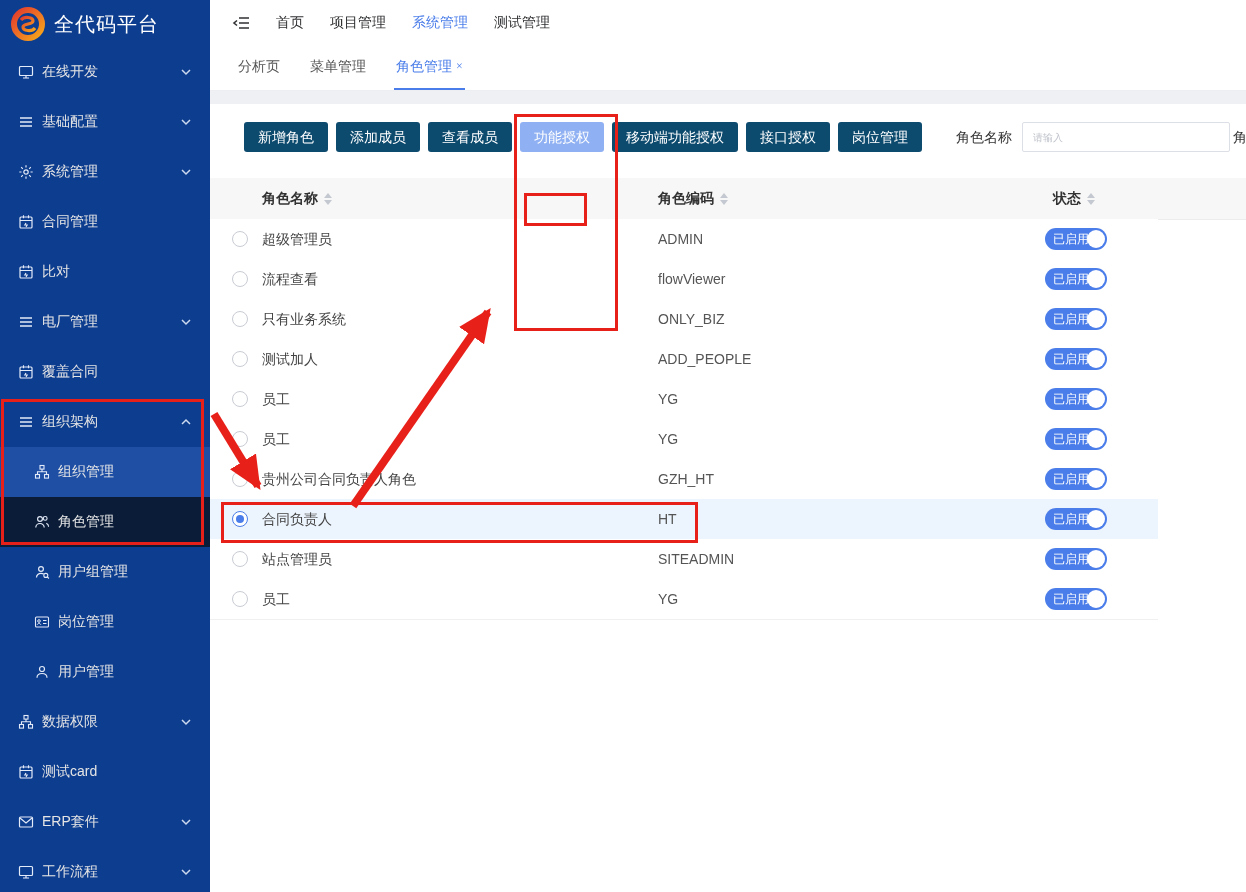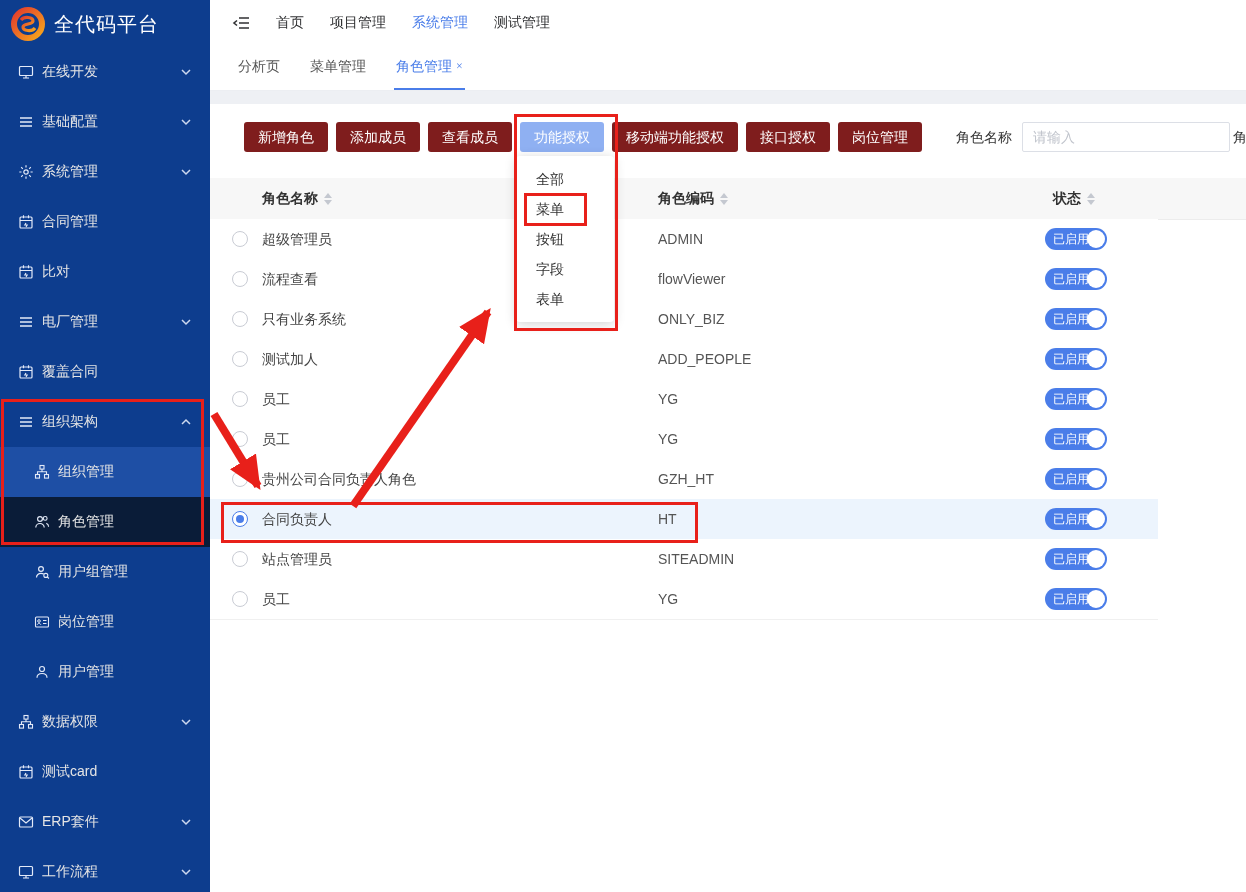--- a/index.html
+++ b/index.html
@@ -34,29 +34,29 @@
           border-bottom:1px solid #eceef2;display:flex;align-items:stretch;z-index:5;}
   .tab{display:flex;align-items:center;margin-left:26px;padding:0 2px;color:#555;cursor:pointer;
        border-bottom:2px solid transparent;font-family:Liberation Serif, serif;}
   .tab.act{color:#4a7de9;border-bottom-color:#4a7de9;}
   .tab .tclose{margin-left:4px;font-size:12px;color:#4a7de9;}
 
   
   .content-bg{position:absolute;left:210px;top:90px;width:1036px;height:14px;background:#eef0f4;z-index:1;}
   .card{position:absolute;left:210px;top:104px;width:1036px;height:788px;background:#fff;z-index:2;}
 
-  .btn{position:relative;height:30px;line-height:30px;padding:0 14px;background:#7f1d1d;color:#fff;
+  .btn{position:relative;height:30px;line-height:30px;padding:0 14px;background:#0c4a6e;color:#fff;
        border:none;border-radius:3px;font-size:14px;cursor:pointer;font-family:inherit;}
   .btn.hl{background:#8fb0f2;}
   .toolbar{position:absolute;left:244px;top:122px;display:flex;gap:8px;z-index:10;}
 
   .search-form{position:absolute;left:956px;top:121px;display:flex;align-items:center;z-index:10;}
   .search-label{color:#333;margin-right:10px;line-height:32px;}
   .search-input{width:186px;height:28px;border:1px solid #dcdfe6;border-radius:2px;padding:0 10px;
-                font-size:14px;color:#333;font-family:inherit;outline:none;}
+                font-size:10px;color:#333;font-family:inherit;outline:none;}
   .search-input::placeholder{color:#c0c4cc;}
   .partial-label{position:absolute;left:1233px;top:129px;color:#333;z-index:10;}
 
   
   .thead{position:absolute;left:210px;top:178px;width:1036px;height:41px;background:#f7f7f7;
          border-bottom:1px solid #ececec;z-index:8;}
   .hcell{position:absolute;top:0;height:41px;display:flex;align-items:center;font-weight:bold;color:#333;cursor:pointer;}
   .carets{display:inline-flex;flex-direction:column;margin-left:6px;gap:2px;}
   .carets i{width:0;height:0;border-left:4px solid transparent;border-right:4px solid transparent;}
   .carets .cu{border-bottom:5px solid #c4c8d0;}
@@ -465,27 +465,20 @@
         <span class="radio"></span>
         <span class="cell cname">员工</span>
         <span class="cell ccode">YG</span>
         <span class="toggle">
           <span class="tg-label">已启用</span>
           <span class="knob"></span>
         </span>
       </div>
     </div>
 
-  <div class="dropdown" id="dropdown">
-      <div class="dd-item">全部</div>
-      <div class="dd-item">菜单</div>
-      <div class="dd-item">按钮</div>
-      <div class="dd-item">字段</div>
-      <div class="dd-item">表单</div>
-    </div>
 
   <div class="anno-box" style="left:1px;top:399px;width:197px;height:140px;"></div>
   <div class="anno-box" style="left:514px;top:114px;width:98px;height:211px;"></div>
   <div class="anno-box" style="left:524px;top:193px;width:57px;height:27px;z-index:55;"></div>
   <div class="anno-box" style="left:221px;top:502px;width:471px;height:35px;"></div>
 
   <svg class="anno-arrows" width="1246" height="892" viewBox="0 0 1246 892">
     <defs>
       <marker id="ah" markerWidth="4.2" markerHeight="3.8" refX="3.6" refY="1.9" orient="auto">
         <polygon points="0 0, 4.2 1.9, 0 3.8" fill="#e8201a"></polygon>

